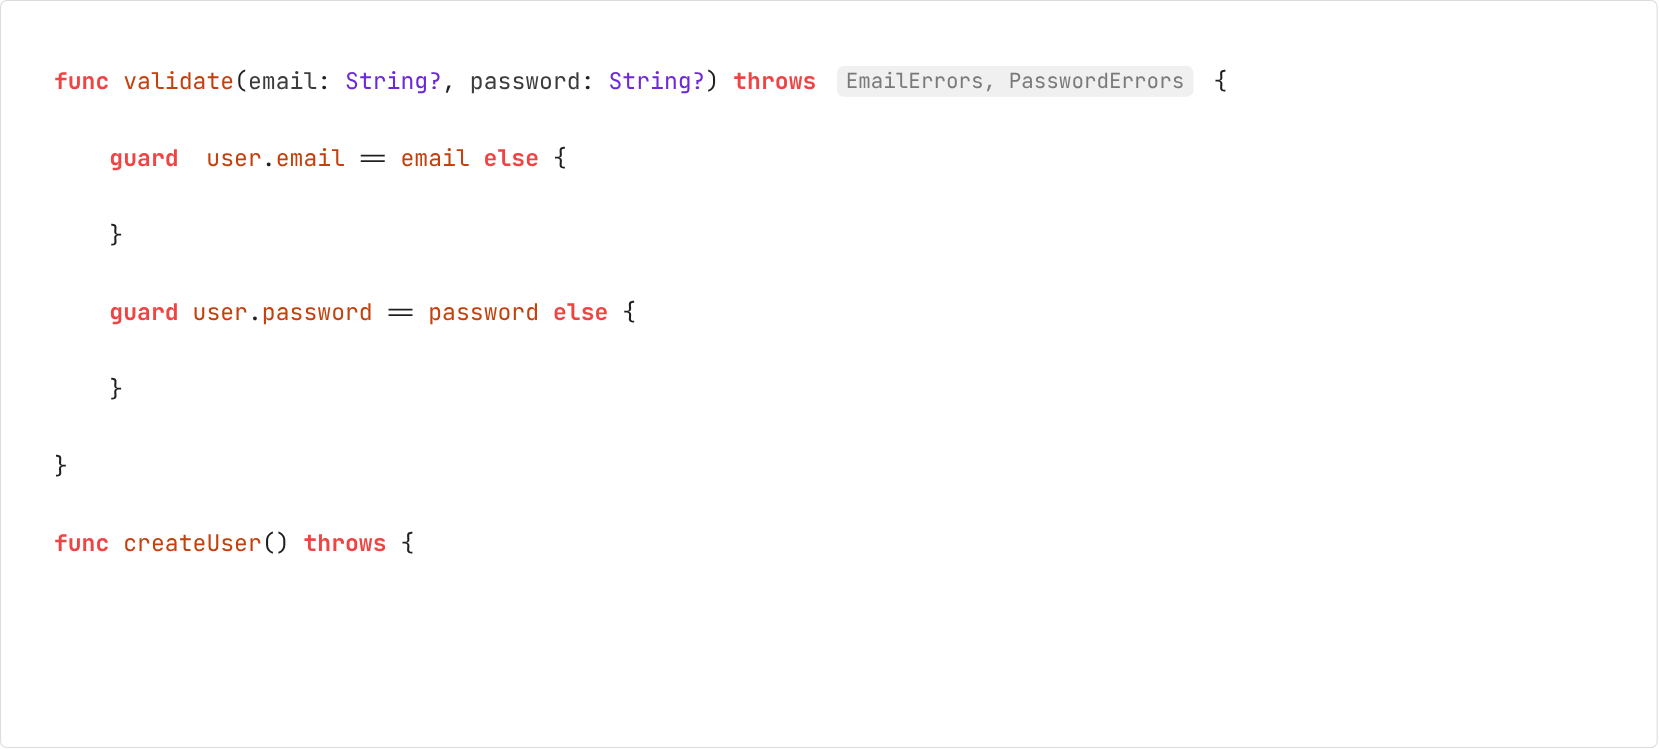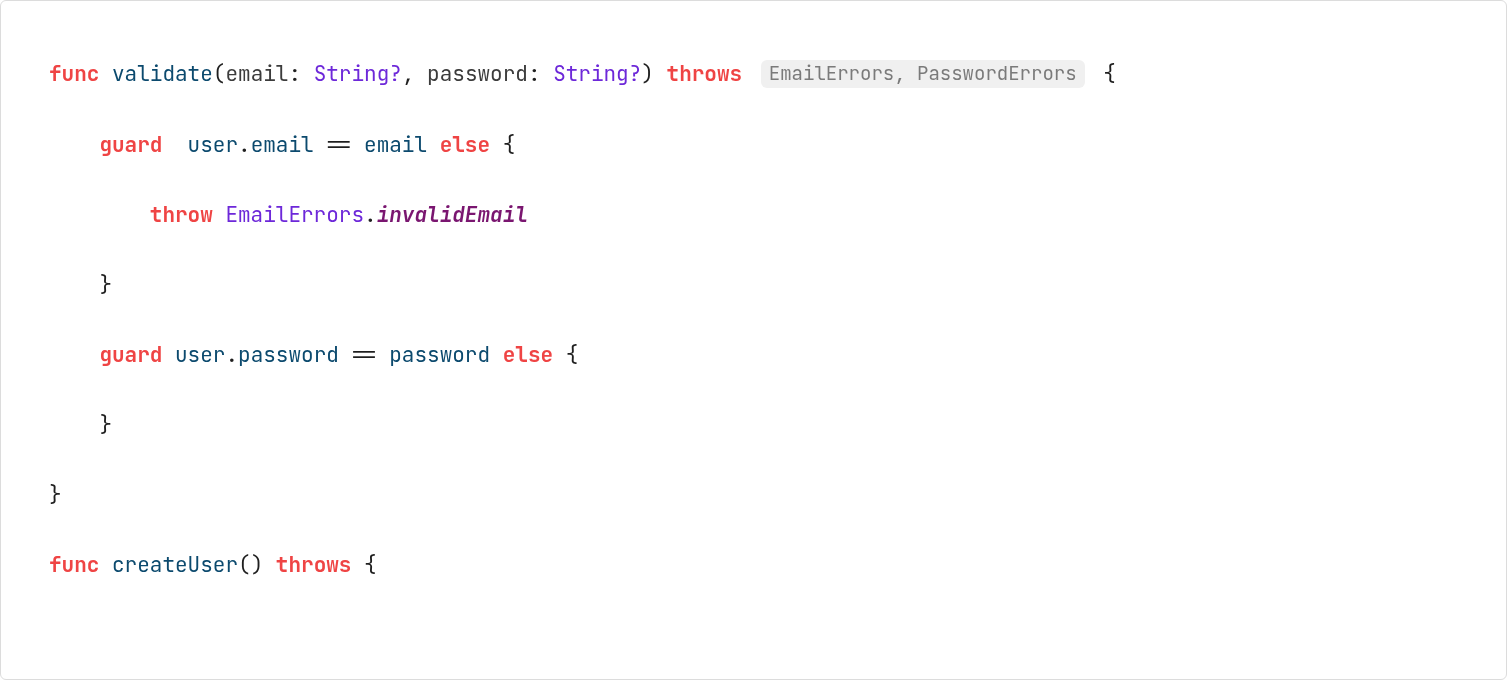--- a/index.html
+++ b/index.html
@@ -39,33 +39,32 @@
     padding: 0 8px;
     margin: 4px 6px;
     line-height: 28px;
     vertical-align: 1px;
     font-family: inherit;
     font-weight: 400;
   }
   
   .kw   { color: #ef4444; font-weight: 700; }   
   .type { color: #6d28d9; }                      
-  .ident{ color: #0c4a6e; }
+  .ident{ color: #c2410c; }
   .param{ color: #3c3c3c; }
   .enumcase { color: #7a1670; font-style: italic; font-weight: 700; }
   .punct{ color: #1f1f1f; }
   .dot  { color: #1f1f1f; }
 </style>
 </head>
 <body>
 
 <div class="editor-frame">
 <span class="line"><span class="kw">func</span> <span class="ident">validate</span><span class="punct">(</span><span class="param">email</span><span class="punct">:</span> <span class="type">String</span><span class="type">?</span><span class="punct">,</span> <span class="param">password</span><span class="punct">:</span> <span class="type">String</span><span class="type">?</span><span class="punct">)</span> <span class="kw">throws</span> <span class="hint">EmailErrors, PasswordErrors</span> <span class="punct">{</span></span>
 <span class="line">    <span class="kw">guard</span>  <span class="ident">user</span><span class="dot">.</span><span class="ident">email</span> <span class="punct">==</span> <span class="ident">email</span> <span class="kw">else</span> <span class="punct">{</span></span>
-<span class="line">        <span class="kw">throw</span> <span class="type">EmailErrors</span><span class="dot">.</span><span class="enumcase">invalidEmail</span></span>
 <span class="line">    <span class="punct">}</span></span>
 <span class="line">    <span class="kw">guard</span> <span class="ident">user</span><span class="dot">.</span><span class="ident">password</span> <span class="punct">==</span> <span class="ident">password</span> <span class="kw">else</span> <span class="punct">{</span></span>
 <span class="line">    <span class="punct">}</span></span>
 <span class="line"><span class="punct">}</span></span>
 <span class="line"><span class="kw">func</span> <span class="ident">createUser</span><span class="punct">(</span><span class="punct">)</span> <span class="kw">throws</span> <span class="punct">{</span></span>
 
 
 
 
 

